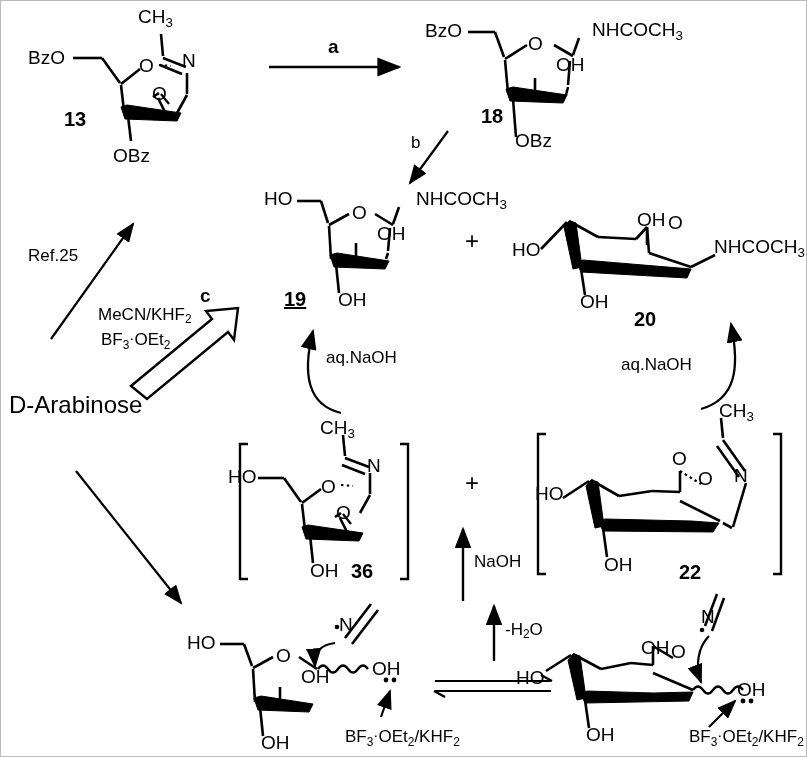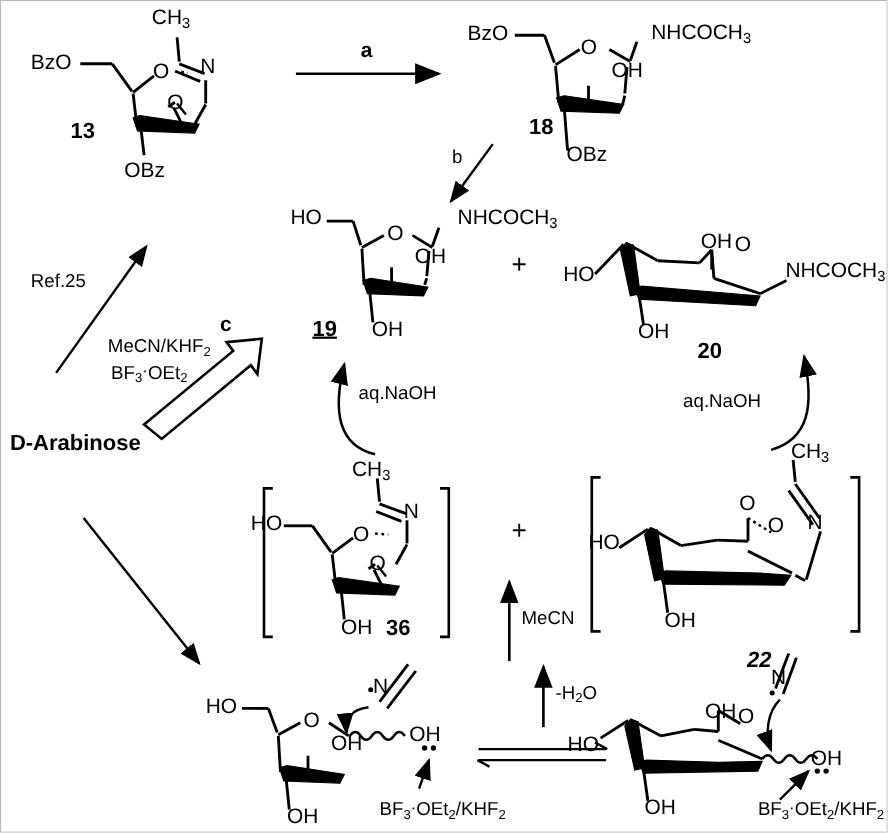--- a/index.html
+++ b/index.html
@@ -25,21 +25,21 @@
     color: #000;
     white-space: nowrap;
     line-height: 1;
   }
   .atom      { font-size: 19px; }
   .num       { font-size: 20px; font-weight: bold; }
   .cond      { font-size: 17px; }
   .cond-b    { font-size: 19px; font-weight: bold; }
   .plus      { font-size: 24px; }
   .sub       { font-size: 0.70em; vertical-align: -0.28em; }
-  .dar       { font-size: 20px; font-weight: bold; }
+  .dar       { font-size: 24px; font-weight: normal; }
   .mdot      { font-size: 0.9em; vertical-align: 0.15em; }
 </style>
 </head>
 <body>
 
 <div id="scheme">
 
   <svg width="807" height="757" viewBox="0 0 807 757">
     <defs>
       <marker id="ah" markerWidth="10" markerHeight="8" refX="9" refY="4" orient="auto">
@@ -303,23 +303,23 @@
   <span class="lbl num" style="left:350px; top:560px;">36</span>
 
   <span class="lbl plus" style="left:464px; top:470px;">+</span>
 
   <span class="lbl atom" style="left:718px; top:400px;"><span>CH</span><span class="sub">3</span></span>
   <span class="lbl atom" style="left:733px; top:465px;">N</span>
   <span class="lbl atom" style="left:671px; top:448px;">O</span>
   <span class="lbl atom" style="left:697px; top:468px;">O</span>
   <span class="lbl atom" style="left:534px; top:483px;">HO</span>
   <span class="lbl atom" style="left:603px; top:554px;">OH</span>
-  <span class="lbl num" style="left:678px; top:589px;font-style:italic;">22</span>
-
-  <span class="lbl cond" style="left:473px; top:552px;">MeCN</span>
+  <span class="lbl num" style="left:678px; top:561px;">22</span>
+
+  <span class="lbl cond" style="left:473px; top:552px;">NaOH</span>
   <span class="lbl cond" style="left:504px; top:620px;"><span>-H</span><span class="sub">2</span><span>O</span></span>
 
   <span class="lbl atom" style="left:186px; top:632px;">HO</span>
   <span class="lbl atom" style="left:275px; top:645px;">O</span>
   <span class="lbl atom" style="left:300px; top:666px;">OH</span>
   <span class="lbl atom" style="left:371px; top:658px;">OH</span>
   <span class="lbl atom" style="left:260px; top:732px;">OH</span>
   <span class="lbl atom" style="left:338px; top:614px;">N</span>
   <span class="lbl cond" style="left:344px; top:726px;"><span>BF</span><span class="sub">3</span><span class="mdot">·</span><span>OEt</span><span class="sub">2</span><span>/KHF</span><span class="sub">2</span></span>
 

